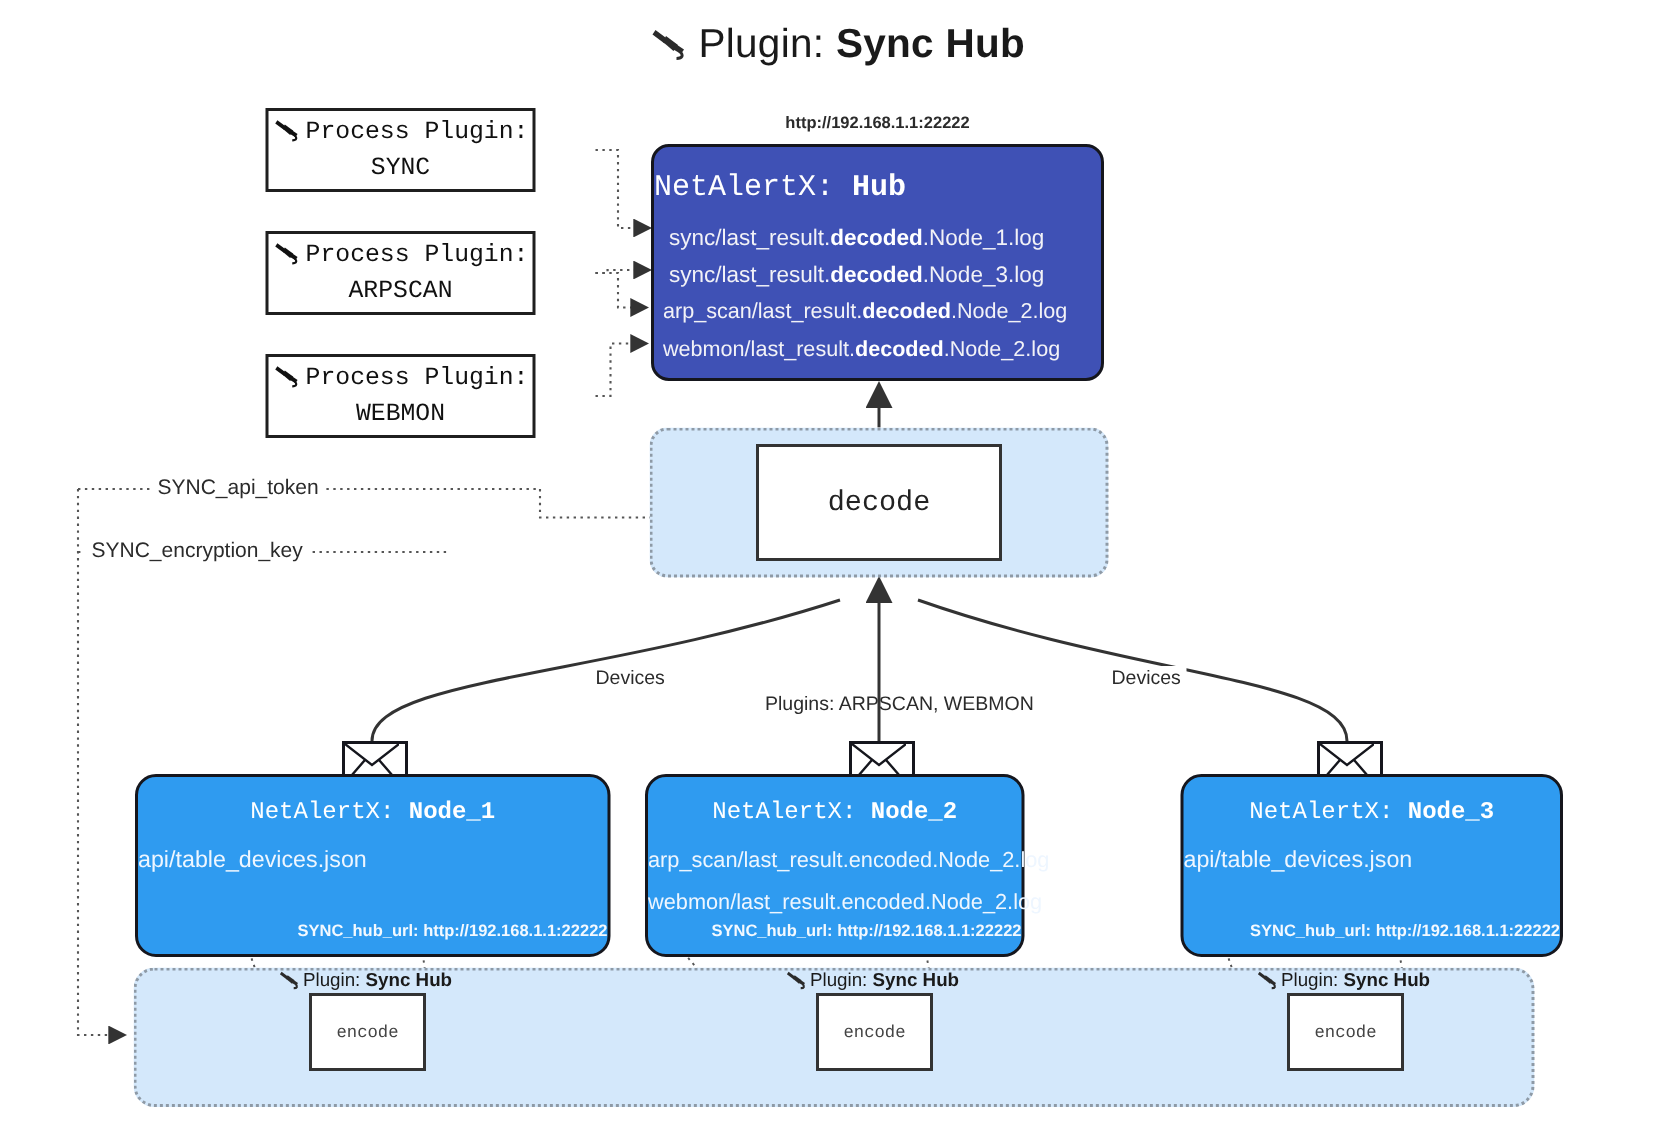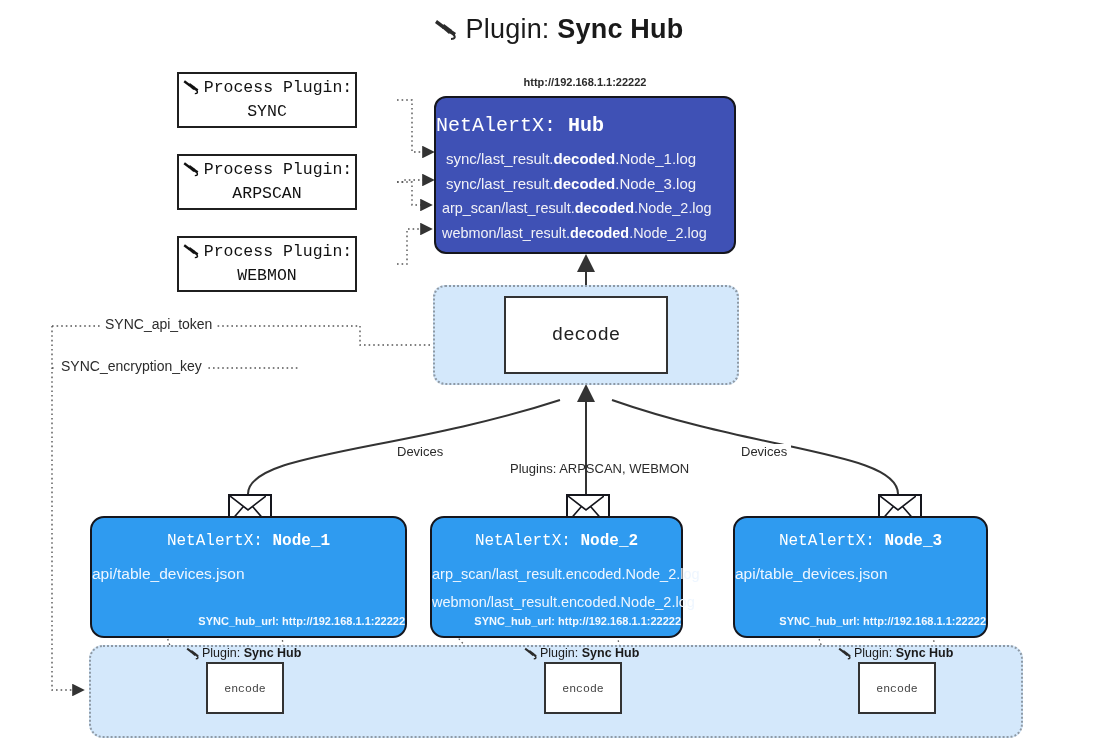--- a/index.html
+++ b/index.html
@@ -271,21 +271,21 @@
     </div>
     <div class="nlines">
       <div class="nline sm">arp_scan/last_result.encoded.Node_2.log</div>
       <div class="nline sm">webmon/last_result.encoded.Node_2.log</div>
     </div>
     <div class="nurl">
       <span>SYNC_hub_url:</span> <span>http://192.168.1.1:22222</span>
     </div>
   </div>
 
-  <div class="node nbox" style="left:733px;top:516px;width:255px;height:122px;">
+  <div class="node nbox" style="left:787px;top:516px;width:255px;height:122px;">
     <div class="ntitle">
       <span>NetAlertX:</span> <b>Node_3</b>
     </div>
     <div class="nlines">
       <div class="nline">api/table_devices.json</div>
     </div>
     <div class="nurl">
       <span>SYNC_hub_url:</span> <span>http://192.168.1.1:22222</span>
     </div>
   </div>

